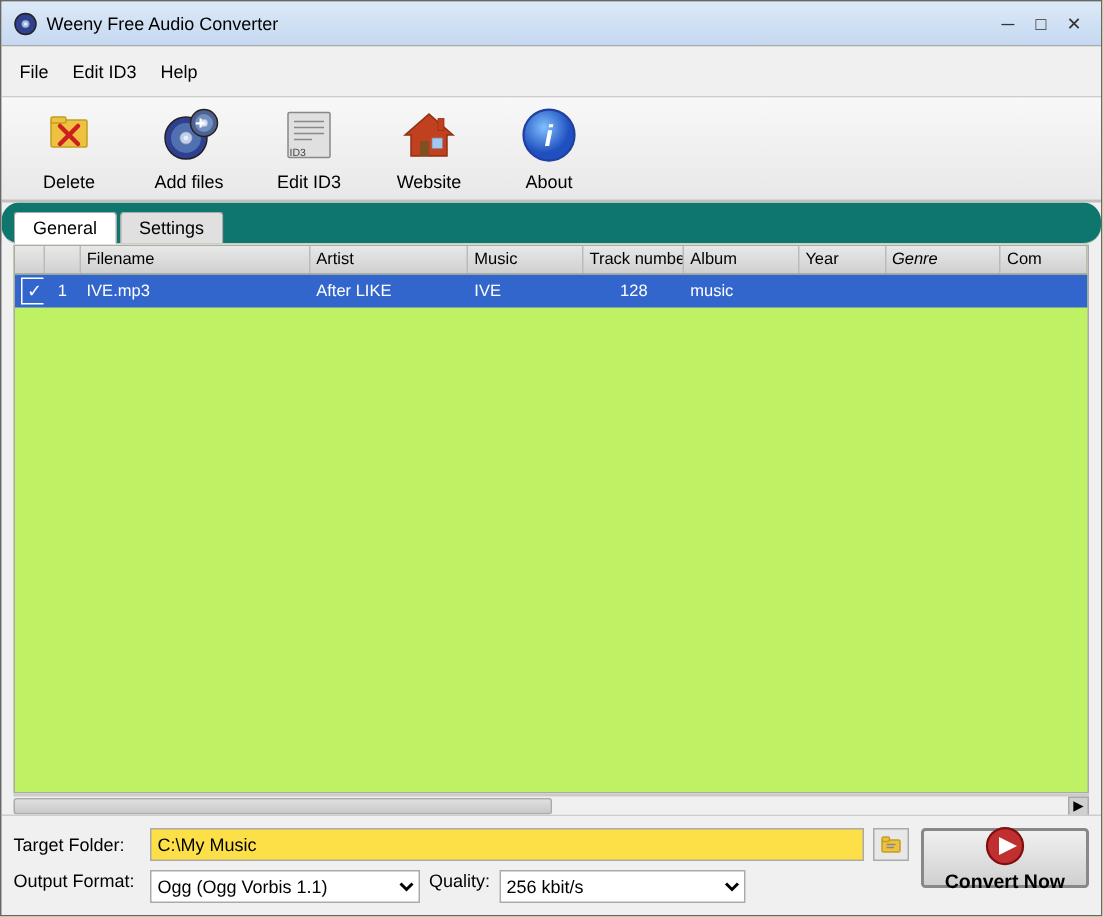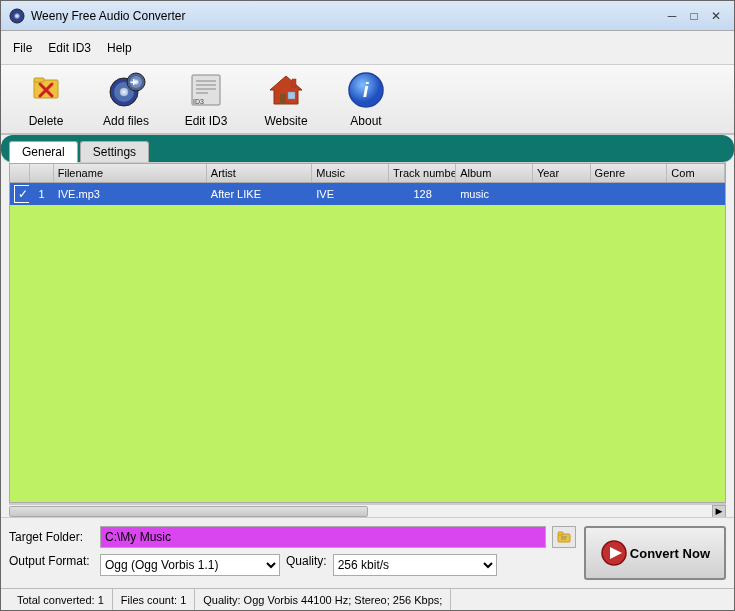--- a/index.html
+++ b/index.html
@@ -143,21 +143,21 @@
       overflow: hidden;
     }
     .check-col { width: 20px; text-align: center; }
     .num-col { width: 25px; text-align: center; }
     .filename-col { width: 160px; }
     .artist-col { width: 110px; }
     .title-col { width: 80px; }
     .tracknum-col { width: 70px; text-align: center; }
     .album-col { width: 80px; }
     .year-col { width: 60px; }
-    .genre-col { width: 80px; }
+    .genre-col { width: 80px; font-style: italic; }
     .comment-col { width: 60px; }
     .content-panel {
       background: #bef264;
       border: 1px solid #aaa;
       flex: 1;
       overflow: hidden;
       margin-top: 0;
     }
     
     .bottom-controls {
@@ -174,42 +174,42 @@
     .target-label {
       font-size: 12px;
       min-width: 85px;
     }
     .folder-input {
       flex: 1;
       height: 22px;
       border: 1px solid #aaa;
       padding: 2px 4px;
       font-size: 12px;
-      background: #d946ef;
+      background: #fde047;
     }
     .folder-browse-btn {
       width: 24px; height: 22px;
       border: 1px solid #aaa;
       background: #e8e8e8;
       cursor: pointer;
       display: flex; align-items: center; justify-content: center;
       font-size: 14px;
     }
     .convert-btn {
       background: linear-gradient(to bottom, #f0f0f0, #d0d0d0);
       border: 2px solid #888;
       border-radius: 3px;
       padding: 6px 14px;
       cursor: pointer;
       display: flex;
-      flex-direction: row;
+      flex-direction: column;
       align-items: center;
       gap: 2px;
       min-width: 110px;
-      height: 54px;
+      height: 40px;
       justify-content: center;
     }
     .convert-btn-label {
       font-size: 13px;
       font-weight: bold;
       color: #000;
     }
     .output-format-row {
       display: flex;
       gap: 6px;
@@ -483,18 +483,13 @@
               <circle cx="14" cy="14" r="12" fill="#c03030" stroke="#801010" stroke-width="1.5"></circle>
               <polygon points="10,8 22,14 10,20" fill="#ffffff"></polygon>
             </svg>
           </div>
           <span class="convert-btn-label">Convert Now</span>
         </button>
       </div>
     </div>
   </div>
 
-  <div class="status-bar">
-    <div class="status-segment">Total converted: 1</div>
-    <div class="status-segment">Files count: 1</div>
-    <div class="status-segment">Quality: Ogg Vorbis 44100 Hz; Stereo; 256 Kbps;</div>
-  </div>
 </div>
 
 </body></html>

